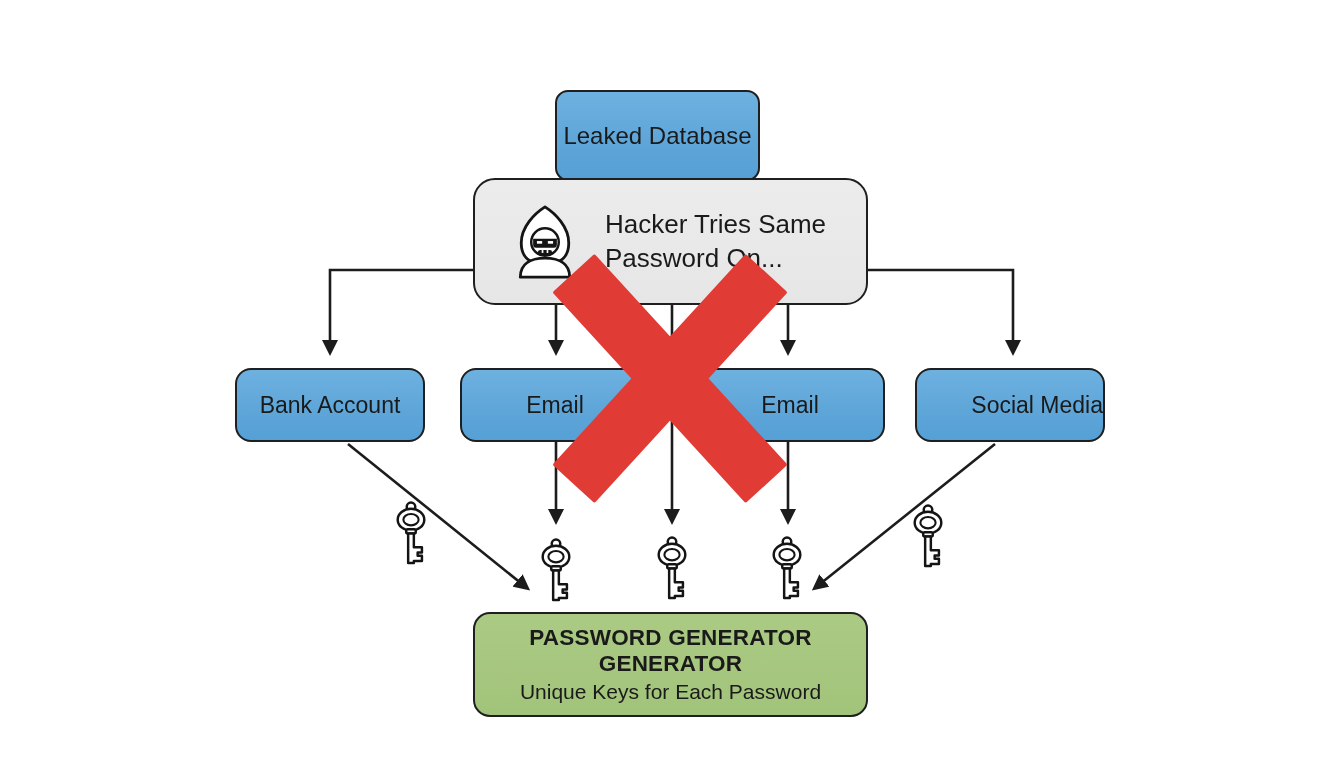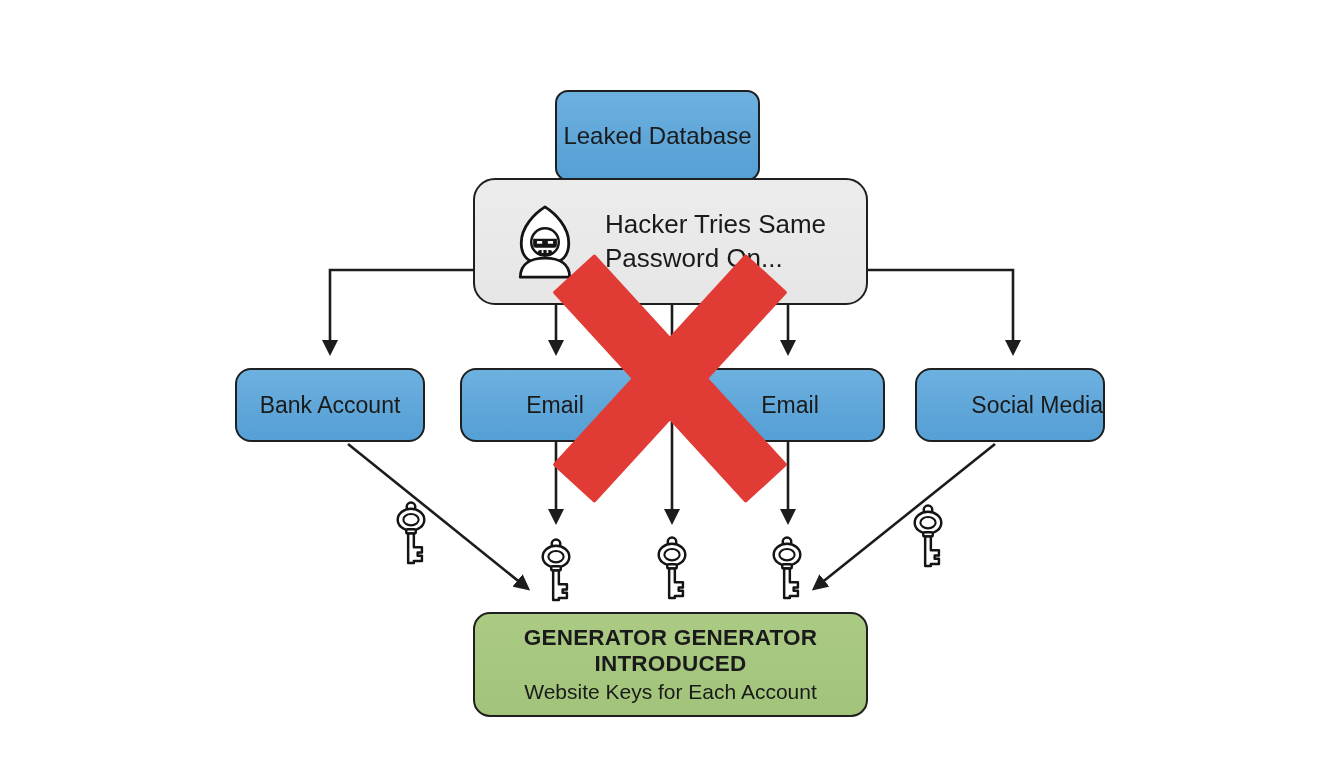--- a/index.html
+++ b/index.html
@@ -143,17 +143,17 @@
       <use href="#sym-key"></use>
     </svg>
   <svg class="key k4">
       <use href="#sym-key"></use>
     </svg>
   <svg class="key k5">
       <use href="#sym-key"></use>
     </svg>
 
   <div class="node node-generator">
-    <span class="gen-title">GENERATOR GENERATOR INTRODUCED</span>
-    <span class="gen-sub">Website Keys for Each Account</span>
+    <span class="gen-title">PASSWORD GENERATOR GENERATOR</span>
+    <span class="gen-sub">Unique Keys for Each Password</span>
   </div>
 
 </div>
 
 </body></html>

